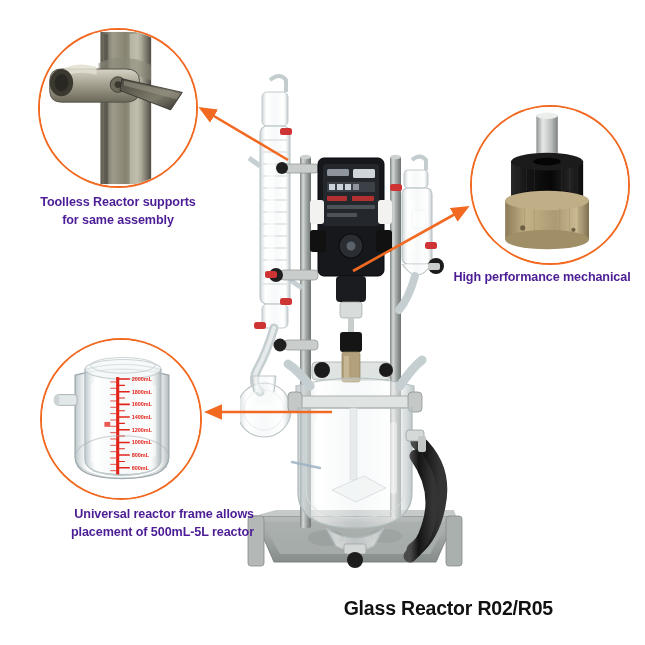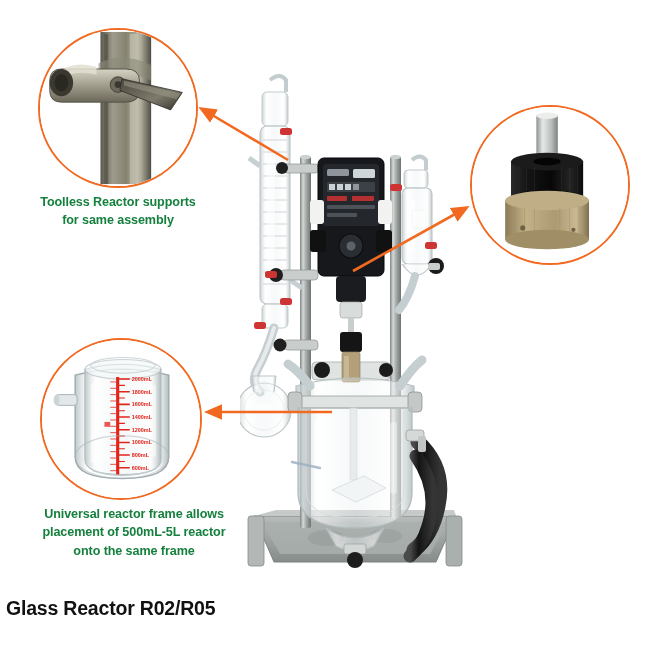--- a/index.html
+++ b/index.html
@@ -13,26 +13,26 @@
   .callout-circle{
     position:absolute;border-radius:50%;
     border:2px solid var(--accent);
     overflow:hidden;background:#fff;
     box-sizing:border-box;
   }
   .inset-media{position:absolute;left:0;top:0;width:100%;height:100%;}
 
   .caption{
     position:absolute;text-align:center;
-    font-weight:bold;color:#15803d;
+    font-weight:bold;color:#4c1d95;
     font-size:12.6px;line-height:1.45;
     letter-spacing:-0.1px;
   }
   .title{
-    position:absolute;left:6px;width:537px;text-align:left;
+    position:absolute;left:16px;width:537px;text-align:right;
     font-weight:bold;color:#111;font-size:19.5px;letter-spacing:-0.2px;
   }
   svg.leaders{position:absolute;left:0;top:0;width:645px;height:645px;pointer-events:none;}
   svg.art{position:absolute;}
 </style>
 </head>
 <body>
 
 <div id="stage">
 
@@ -326,20 +326,21 @@
             <path d="M100 103 l0 36"></path>
             <path d="M110 101 l0 36"></path>
         </g>
         <ellipse cx="77" cy="136" rx="43" ry="10" fill="#a08e66"></ellipse>
         <circle cx="52" cy="124" r="2.6" fill="#6f6143"></circle>
         <circle cx="104" cy="126" r="2.2" fill="#6f6143"></circle>
       </g>
     </svg>
   </div>
   <div class="caption" style="left:438px;top:268px;width:208px;">
+    <div>High performance mechanical</div>
   </div>
 
   <div class="callout-circle" style="--accent:#F26A21;left:40px;top:338px;width:162px;height:162px;">
     <svg class="inset-media" viewBox="0 0 162 162">
       <defs>
         <linearGradient id="jarG" x1="0" y1="0" x2="1" y2="0">
           <stop offset="0" stop-color="#b5c0c3" stop-opacity="0.85"></stop>
           <stop offset="0.14" stop-color="#ffffff" stop-opacity="0.6"></stop>
           <stop offset="0.5" stop-color="#eef2f3" stop-opacity="0.3"></stop>
           <stop offset="0.86" stop-color="#ffffff" stop-opacity="0.55"></stop>
@@ -409,21 +410,20 @@
           <text x="92" y="120">800mL</text>
           <text x="92" y="133">600mL</text>
         </g>
         <rect x="64" y="84" width="6" height="5" fill="#E2231A" opacity="0.75"></rect>
       </g>
 
       <ellipse cx="82" cy="120" rx="48" ry="22" fill="none" stroke="#a9b4b7" stroke-width="1.2" opacity="0.5"></ellipse>
       <path d="M52 134 q30 10 60 0" fill="none" stroke="#c4ced1" stroke-width="1.4"></path>
     </svg>
   </div>
-  <div class="caption" style="left:14px;top:505px;width:240px;">
+  <div class="caption" style="left:14px;top:505px;width:240px;text-align:right;">
     <div>Universal reactor frame allows</div>
     <div>placement of 500mL-5L reactor</div>
-    <div>onto the same frame</div>
   </div>
 
   <div class="title" style="top:597px;">Glass Reactor R02/R05</div>
 
 </div>
 
 </body></html>

